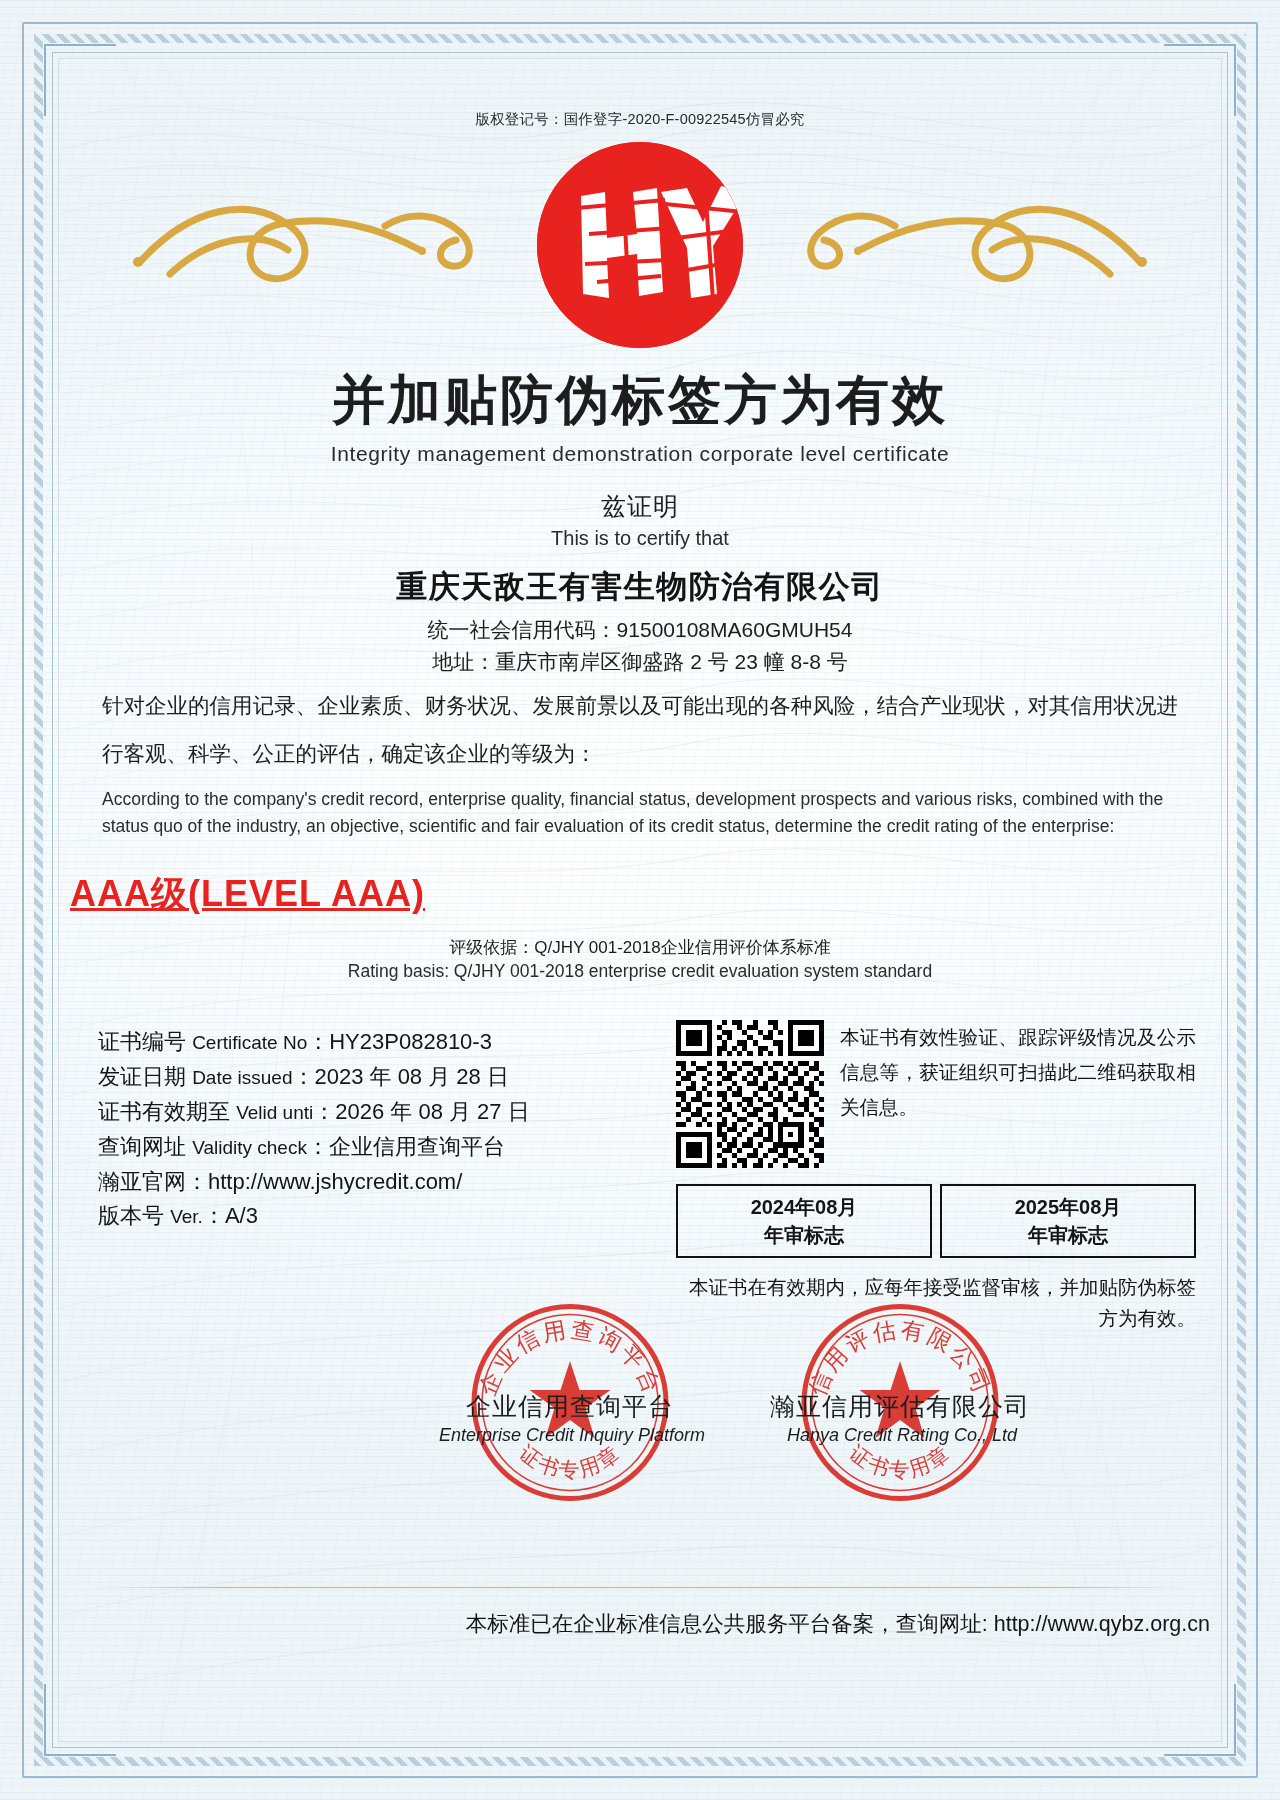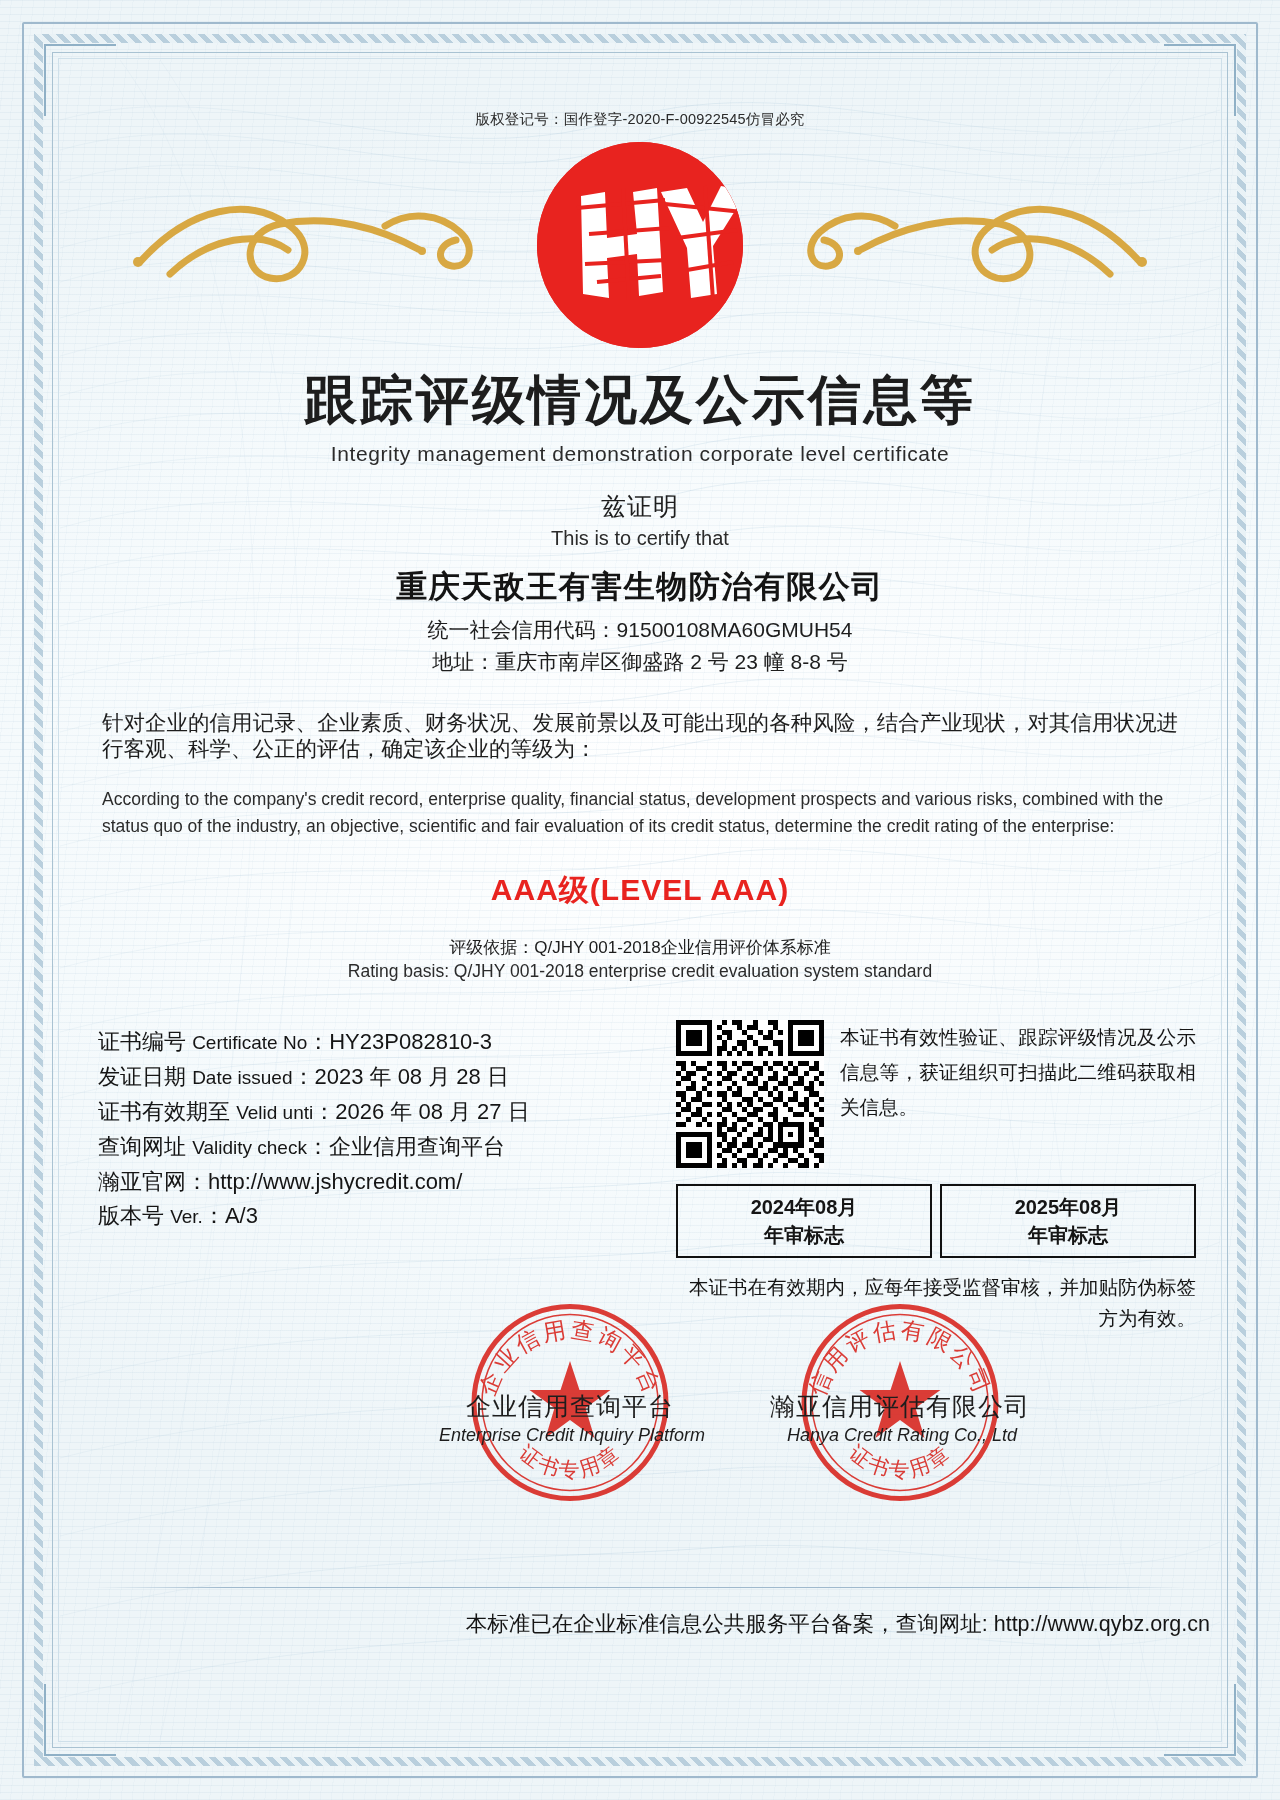--- a/index.html
+++ b/index.html
@@ -186,46 +186,47 @@
     position: absolute;
     top: 578px;
     left: 0; right: 0;
     text-align: center;
     font-size: 21px;
     color: #1d1d1d;
   }
 
   .body-cn {
     position: absolute;
-    top: 640px;
+    top: 612px;
     left: 32px; right: 32px;
     font-size: 21.5px;
-    line-height: 26px;
+    line-height: 48px;
     color: #1d1d1d;
     text-align: justify;
   }
   .body-en {
     position: absolute;
     top: 716px;
     left: 32px; right: 32px;
     font-size: 17.5px;
     line-height: 27px;
     color: #2b2b2b;
     text-align: left;
   }
 
   .level {
     position: absolute;
     top: 800px;
     left: 0; right: 0;
-    text-align: center;
-    font-size: 30px;
+    text-align: left;
+    font-size: 36px;
     font-weight: bold;
     color: #e8231f;
     letter-spacing: 1px;
+    text-decoration: underline;
   }
   .rating-basis-cn {
     position: absolute;
     top: 866px;
     left: 0; right: 0;
     text-align: center;
     font-size: 17px;
     color: #1d1d1d;
   }
   .rating-basis-en {
@@ -467,21 +468,21 @@
           <path d="M40,108 C80,70 130,64 158,84"></path>
           <path d="M255,60 C280,44 310,48 330,66 C346,80 340,102 322,100 C306,98 306,78 326,74"></path>
         </g>
         <g fill="#d8a843">
           <circle cx="8" cy="96" r="5"></circle>
           <circle cx="292" cy="85" r="4"></circle>
         </g>
       </svg>
     </div>
 
-    <div class="title-cn">跟踪评级情况及公示信息等</div>
+    <div class="title-cn">并加贴防伪标签方为有效</div>
     <div class="title-en">Integrity management demonstration corporate level certificate</div>
 
     <div class="certify-cn">兹证明</div>
     <div class="certify-en">This is to certify that</div>
 
     <div class="company-name">重庆天敌王有害生物防治有限公司</div>
     <div class="company-code">
       <span>统一社会信用代码：</span><span>91500108MA60GMUH54</span>
     </div>
     <div class="company-addr">

